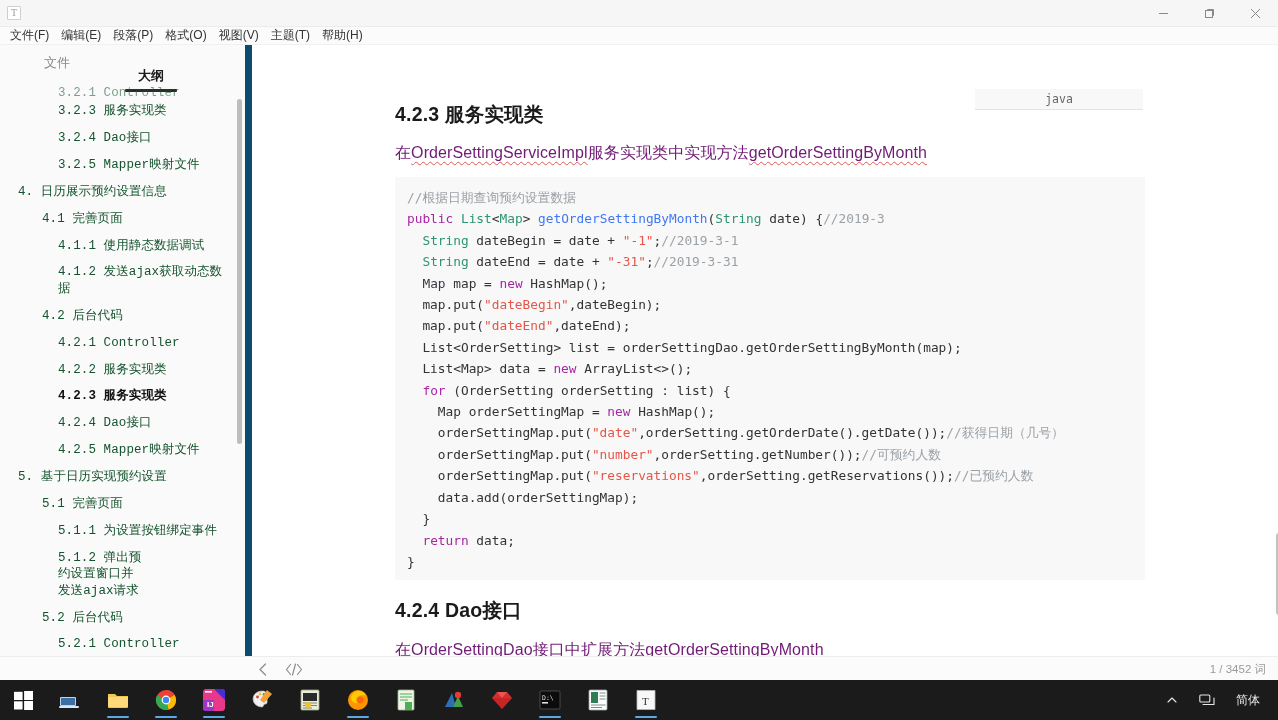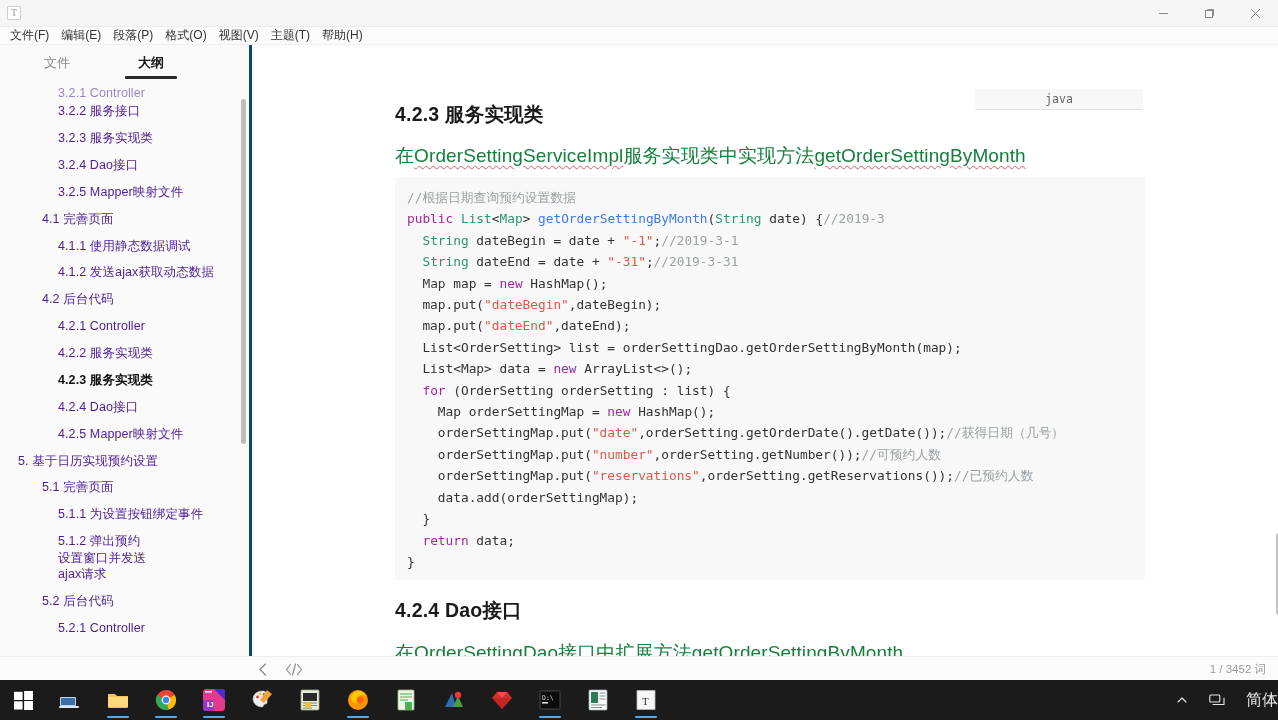--- a/index.html
+++ b/index.html
@@ -41,43 +41,44 @@
     border-bottom:1px solid #f0f0f0;
   }
   .menu-item {
     font-size:12px; color:#333; padding:1px 6px; white-space:nowrap;
     cursor:default;
   }
 
   
   .sidebar {
     position:absolute; top:45px; left:0; width:252px; height:635px;
-    background:#fafafa; border-right:3px solid #0c4a6e;
+    background:#fafafa; border-right:7px solid #0c4a6e;
     overflow:hidden;
+    font-family:Liberation Mono, monospace;
   }
   .side-tabs {
     display:flex; align-items:flex-start; height:36px;
     padding-top:9px; padding-left:44px; gap:68px;
   }
   .side-tab {
     font-size:13px; color:#8a8a8a; position:relative; padding-bottom:6px;
     cursor:pointer; white-space:nowrap;
   }
-  .side-tab.active { color:#1a1a1a; font-weight:600; }
+  .side-tab.active { color:#1a1a1a; font-weight:600;margin-top:13px; }
   .side-tab.active::after {
     content:""; position:absolute; left:-13px; right:-13px; bottom:-1px;
     height:3px; background:#2b2b2b; border-radius:1px;
   }
 
   .outline {
     position:absolute; top:40px; left:0; right:0; bottom:26px;
     overflow:hidden; padding-top:0px;
   }
   .ol-item {
-    font-size:12.5px; color:#4c1d95; line-height:1.32;
+    font-size:12.5px; color:#14532d; line-height:1.32;
     padding:5.2px 14px 5.2px 0; cursor:pointer;
     white-space:normal; letter-spacing:0.1px;
   }
   .ol-item.active { font-weight:700; color:#111; }
   .lvl1 { padding-left:18px; }
   .lvl2 { padding-left:42px; }
   .lvl3 { padding-left:58px; }
 
   .side-scroll {
     position:absolute; right:3px; top:54px; width:5px; height:345px;
@@ -96,21 +97,21 @@
     display:flex; align-items:center; justify-content:center;
     font-family:"DejaVu Sans Mono","Liberation Mono",monospace;
     font-size:11.5px; color:#666;
   }
 
   h2.sec {
     position:absolute; font-size:19.5px; font-weight:700; color:#1a1a1a;
     letter-spacing:0.2px;
   }
   p.para {
-    position:absolute; font-size:19px; color:#15803d; letter-spacing:0.1px;
+    position:absolute; font-size:16px; color:#701a75; letter-spacing:0.1px;
   }
   .squig {
     text-decoration: underline;
     text-decoration-color: #e05a5a;
     text-decoration-style: wavy;
     text-decoration-thickness: 1px;
     text-underline-offset: 3px;
   }
 
   .codeblock {
@@ -157,21 +158,21 @@
     width:48px; height:40px; display:flex; align-items:center; justify-content:center;
     position:relative; cursor:pointer;
   }
   .task .ic { width:22px; height:22px; border-radius:3px; display:block; }
   .task.open::after {
     content:""; position:absolute; bottom:2px; left:13px; width:22px; height:2.5px;
     background:#5aa9e6; border-radius:2px;
   }
   .tray {
     position:absolute; right:0; top:0; height:40px; display:flex; align-items:center; gap:21px;
-    padding-right:0; color:#e6e6e6; font-size:16px;
+    padding-right:18px; color:#e6e6e6; font-size:12px;
   }
   .tray-item { cursor:pointer; display:flex; align-items:center; }
 </style>
 </head>
 <body>
 
 <div id="app">
 
   <div class="titlebar">
     <div class="tb-icon">T</div>
@@ -207,24 +208,24 @@
   </div>
 
   <div class="sidebar">
     <div class="side-tabs">
       <div class="side-tab">文件</div>
       <div class="side-tab active">大纲</div>
     </div>
 
     <div class="outline">
       <div class="ol-item lvl3" style="padding-top:0;height:13px;overflow:hidden;opacity:.55">3.2.1 Controller</div>
-      <div class="ol-item lvl3">3.2.2 服务接口</div>
       <div class="ol-item lvl3">3.2.3 服务实现类</div>
       <div class="ol-item lvl3">3.2.4 Dao接口</div>
       <div class="ol-item lvl3">3.2.5 Mapper映射文件</div>
+      <div class="ol-item lvl1">4. 日历展示预约设置信息</div>
       <div class="ol-item lvl2">4.1 完善页面</div>
       <div class="ol-item lvl3">4.1.1 使用静态数据调试</div>
       <div class="ol-item lvl3">4.1.2 发送ajax获取动态数据</div>
       <div class="ol-item lvl2">4.2 后台代码</div>
       <div class="ol-item lvl3">4.2.1 Controller</div>
       <div class="ol-item lvl3">4.2.2 服务实现类</div>
       <div class="ol-item lvl3 active">4.2.3 服务实现类</div>
       <div class="ol-item lvl3">4.2.4 Dao接口</div>
       <div class="ol-item lvl3">4.2.5 Mapper映射文件</div>
       <div class="ol-item lvl1">5. 基于日历实现预约设置</div>

